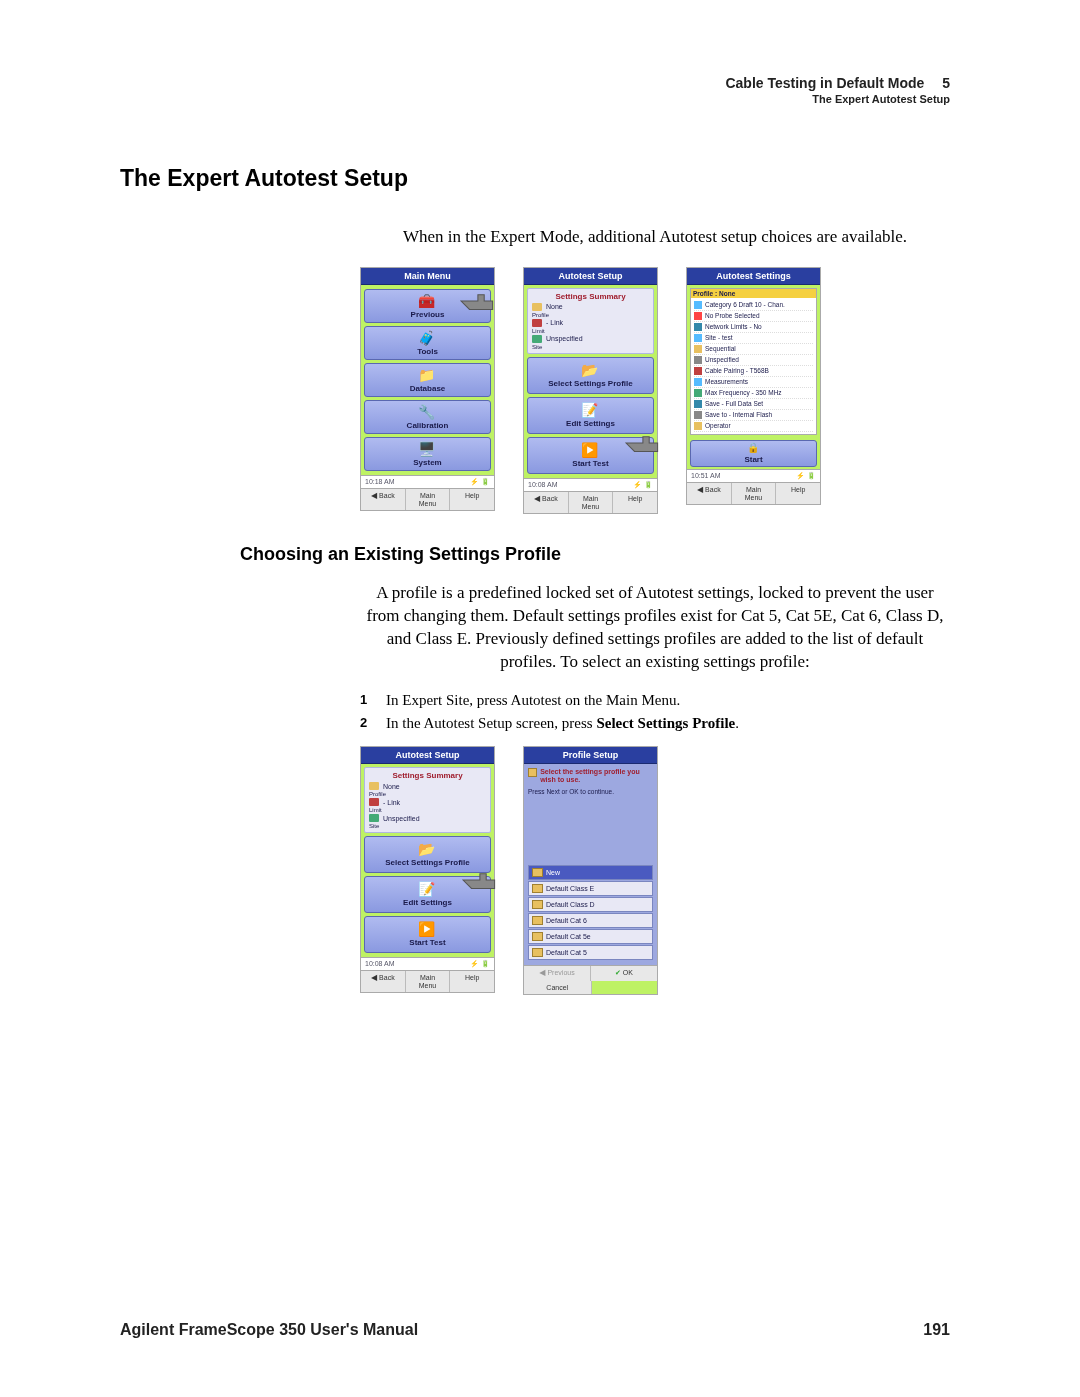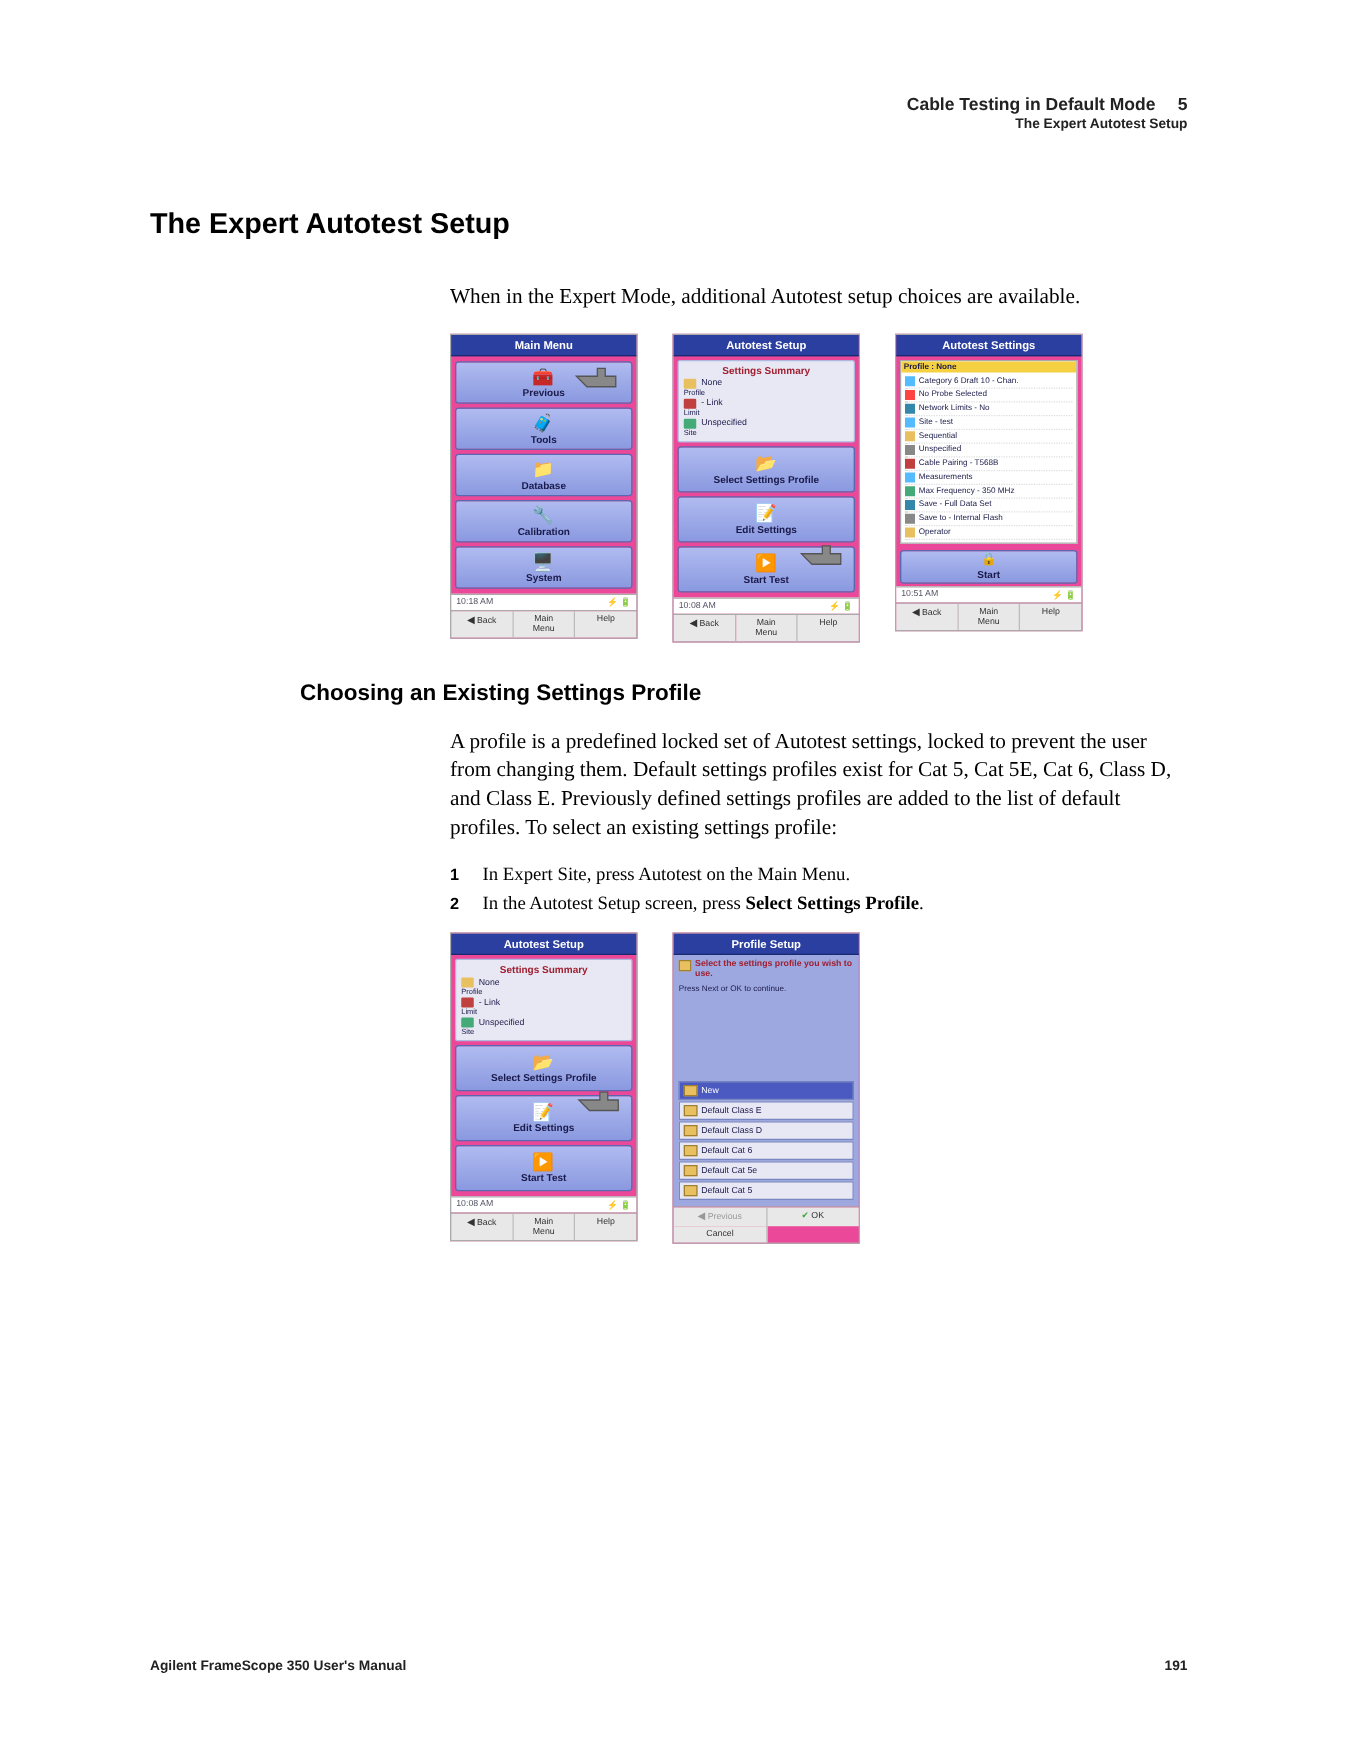--- a/index.html
+++ b/index.html
@@ -44,31 +44,32 @@
     font-family: Arial, Helvetica, sans-serif;
     font-size: 23px;
     font-weight: bold;
     margin: 0 0 34px 0;
   }
   .body-text {
     margin-left: 240px;
     font-size: 17px;
     line-height: 1.35;
     margin-bottom: 18px;
+    text-align: center;
   }
   .screens-row {
     margin-left: 240px;
     display: flex;
     gap: 28px;
     margin-bottom: 30px;
     align-items: flex-start;
   }
   .screen {
-    width: 150px;
-    background: #ec4899;
+    width: 135px;
+    background: #bef264;
     border: 1px solid #aaa;
     box-sizing: border-box;
     position: relative;
     font-family: Arial, Helvetica, sans-serif;
   }
   .screen-title {
     background: #2a3fa0;
     color: #fff;
     text-align: center;
     font-size: 9px;
@@ -252,21 +253,21 @@
     width:9px; height:7px; background:#e8c060; border:1px solid #a08030; display:inline-block;
   }
   .footer {
     position: absolute;
     bottom: 58px;
     left: 120px;
     right: 130px;
     display: flex;
     justify-content: space-between;
     font-family: Arial, Helvetica, sans-serif;
-    font-size: 11px;
+    font-size: 16px;
     font-weight: bold;
     color: #222;
   }
 </style>
 </head>
 <body>
 
 <div class="page">
 
   <div class="header-right">

